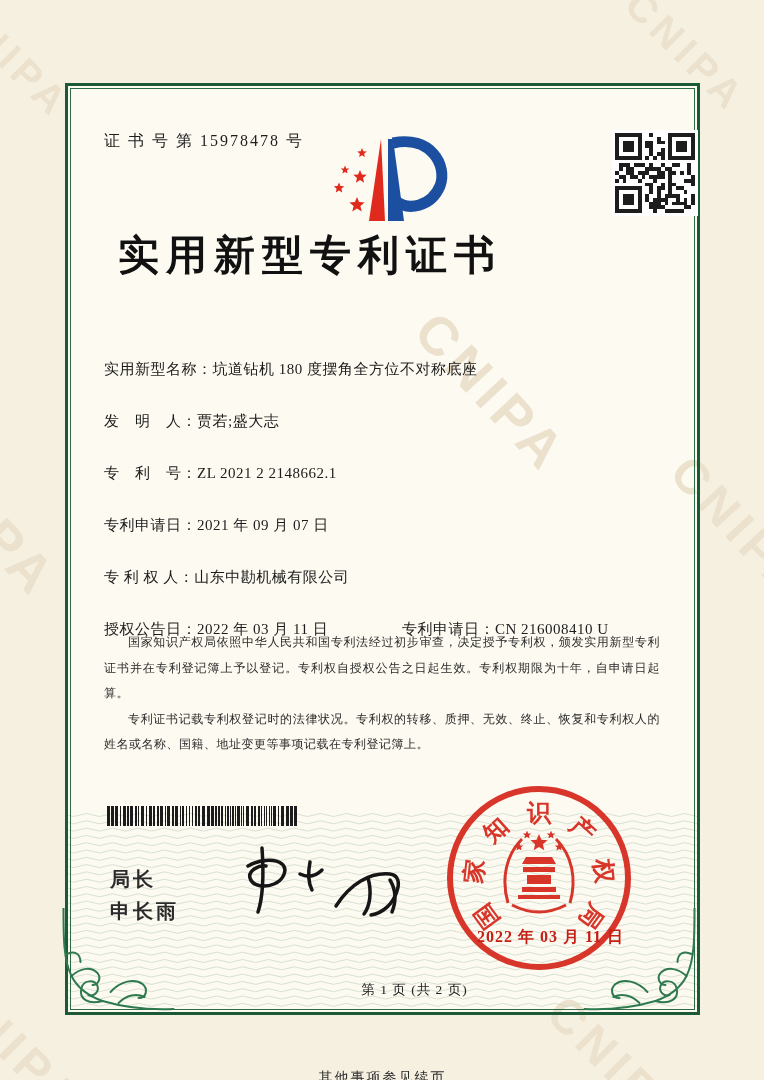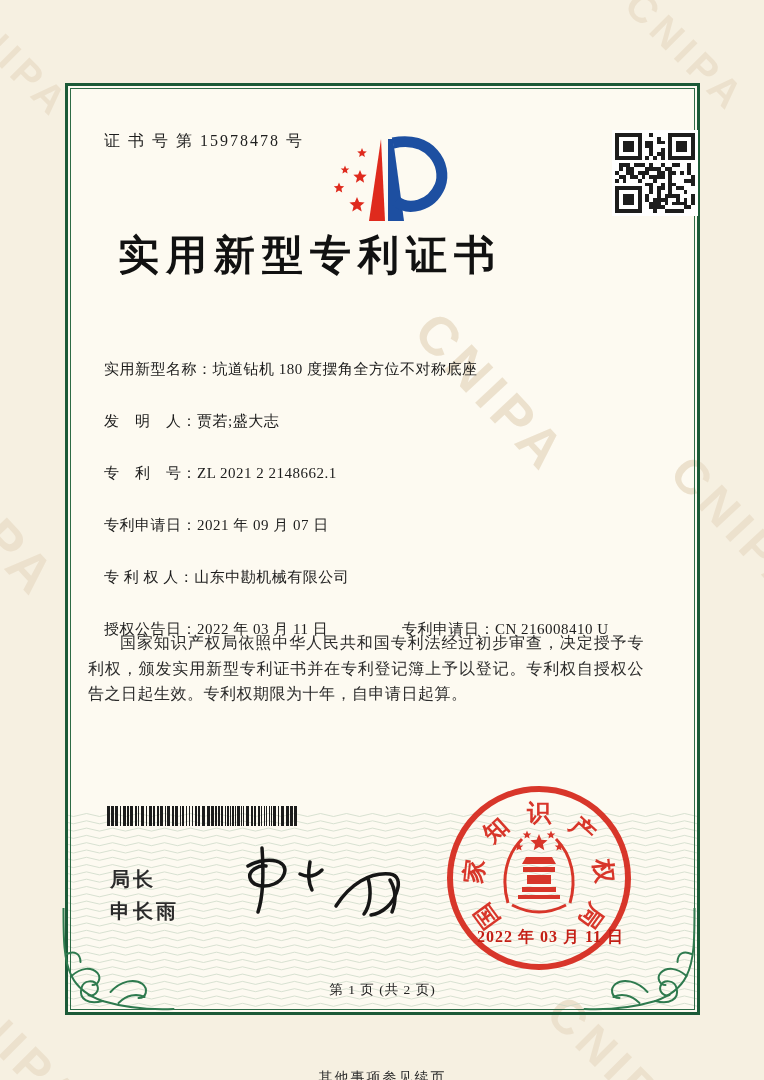--- a/index.html
+++ b/index.html
@@ -33,32 +33,32 @@
   .cert-no{left:104px; top:131px; font-size:16px; letter-spacing:2px; color:#1e1e1e;}
   .logo{left:330px; top:131px;}
   .qr{left:612px; top:130px; background:#fff; padding:3px;}
   .title{left:0; top:228px; width:620px; text-align:center;
          font-size:41px; font-weight:700; letter-spacing:7px; color:#111;}
   .fields{left:104px; top:329px; font-size:15px; letter-spacing:.5px; color:#1c1c1c;}
   .frow{position:relative; line-height:24px; margin-bottom:21px; white-space:nowrap;margin-top:28px;}
   .flabel{color:#1c1c1c;}
   .fvalue{color:#1c1c1c;}
   .grant2{position:absolute; left:298px; top:0;}
-  .body-text{left:88px; top:630px; width:556px; font-size:16px; line-height:25.5px;
+  .body-text{left:104px; top:630px; width:556px; font-size:12px; line-height:25.5px;
              letter-spacing:.5px; text-align:justify; color:#2b2b2b;}
   .body-text p{margin:0; text-indent:2em;}
   .barcode{left:107px; top:806px; width:198px; height:20px; overflow:hidden;}
   .signer-title{left:110px; top:866px;}
   .signer-name{left:110px; top:898px;}
   .signer{font-family:"Liberation Sans","DejaVu Sans",sans-serif; font-size:20px;
           letter-spacing:3px; color:#2b2b2b; font-weight:600;}
   .sig{left:218px; top:840px;}
   .seal{left:444px; top:783px; opacity:.93;}
   .seal-date{left:477px; top:927px; font-size:16px; font-weight:700; color:#c41f15; letter-spacing:1px; z-index:3;}
-  .page-info{left:65px; top:981px; width:635px; text-align:center; font-size:13.5px; letter-spacing:1px; color:#222;}
+  .page-info{left:65px; top:981px; width:635px; text-align:center; font-size:13.5px; letter-spacing:1px; color:#222;padding-left:32px;}
   .footer-note{left:65px; top:1029px; width:635px; text-align:center; font-size:14px; letter-spacing:2px; color:#2b2b2b;margin-top:40px;}
 </style>
 </head>
 <body>
 
 <div class="page">
 
   <div class="frame-fill"></div>
 
   <div class="wm" style="left:-28px; top:-12px; font-size:40px; transform:rotate(45deg);">CNIPA</div>
@@ -295,20 +295,21 @@
     <div class="frow">
       <span class="flabel">授权公告日：</span><span class="fvalue">2022 年 03 月 11 日</span>
       <span class="grant2">
         <span class="flabel">专利申请日：</span><span class="fvalue">CN 216008410 U</span>
       </span>
     </div>
   </div>
 
   <div class="abs body-text">
     <p>国家知识产权局依照中华人民共和国专利法经过初步审查，决定授予专利权，颁发实用新型专利证书并在专利登记簿上予以登记。专利权自授权公告之日起生效。专利权期限为十年，自申请日起算。</p>
+    <p>专利证书记载专利权登记时的法律状况。专利权的转移、质押、无效、终止、恢复和专利权人的姓名或名称、国籍、地址变更等事项记载在专利登记簿上。</p>
   </div>
 
   <div id="barcode" class="abs barcode">
       <div style="position:absolute;left:0px;top:0;width:3px;height:100%;background:#1c1c1c"></div>
       <div style="position:absolute;left:4px;top:0;width:3px;height:100%;background:#1c1c1c"></div>
       <div style="position:absolute;left:8px;top:0;width:3px;height:100%;background:#1c1c1c"></div>
       <div style="position:absolute;left:13px;top:0;width:1px;height:100%;background:#1c1c1c"></div>
       <div style="position:absolute;left:16px;top:0;width:3px;height:100%;background:#1c1c1c"></div>
       <div style="position:absolute;left:20px;top:0;width:2px;height:100%;background:#1c1c1c"></div>
       <div style="position:absolute;left:23px;top:0;width:3px;height:100%;background:#1c1c1c"></div>

